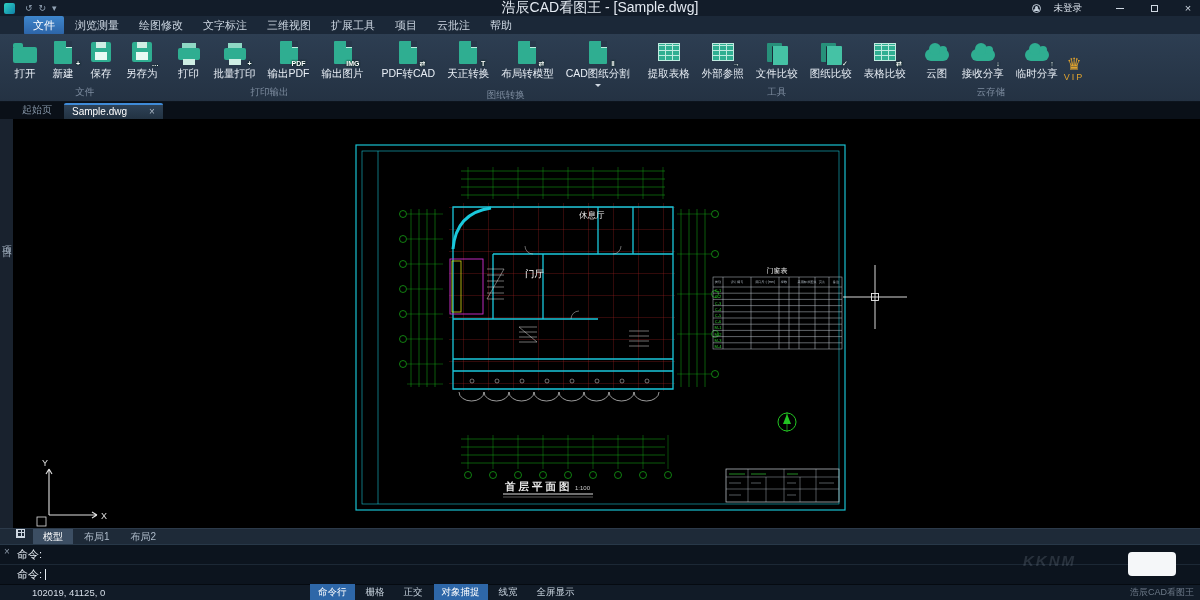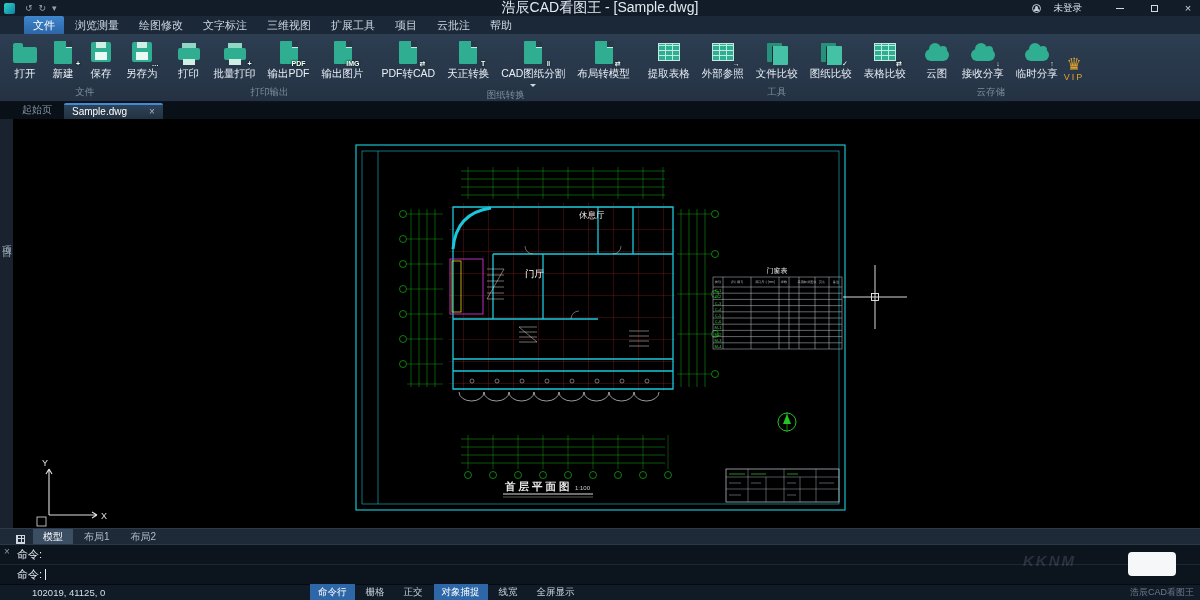--- a/index.html
+++ b/index.html
@@ -72,21 +72,21 @@
   .doctab .close { color:#aab6c4; font-size:10px; }
 
   
   .main { display:flex; height:409px; flex:none;justify-content:flex-end; }
   .projstrip { width:13px; background:#19222e; display:flex; justify-content:center; padding-top:118px; flex:none; }
   .projstrip span { writing-mode:vertical-rl; font-size:10px; color:#9aa7b6; letter-spacing:3px; }
   .canvas { flex:1; background:#000; position:relative; }
   .canvas svg { position:absolute; inset:0; width:100%; height:100%; }
 
   
-  .layouttabs { height:16px; background:#1e2a38; display:flex; align-items:flex-end; padding-left:16px; gap:1px;
+  .layouttabs { height:16px; background:#1e2a38; display:flex; align-items:flex-start; padding-left:16px; gap:1px;
     border-top:1px solid #2c3a4a; flex:none; }
   .lt-icon { width:9px; height:9px; margin-right:7px; border:1px solid #cfd8e2;
     background-image:repeating-linear-gradient(0deg,#cfd8e2 0 1px,transparent 1px 4px),
                      repeating-linear-gradient(90deg,#cfd8e2 0 1px,transparent 1px 4px); }
   .ltab { font-size:10px; color:#aebbc9; padding:0 10px; height:100%; display:flex; align-items:center; }
   .ltab.active { background:#3c4e63; color:#fff; }
 
   
   .cmdpanel { height:40px; background:#0c141e; border-top:1px solid #283848; position:relative;
     display:flex; flex-direction:column; flex:none; }
@@ -229,31 +229,31 @@
         <div class="rbtn">
           <div class="ricon">
               <div class="page"></div>
               <span class="glyph">T</span>
             </div>
           <span class="rlabel">天正转换</span>
         </div>
         <div class="rbtn">
           <div class="ricon">
               <div class="page"></div>
+              <span class="glyph">⇄</span>
+            </div>
+          <span class="rlabel">布局转模型</span>
+        </div>
+        <div class="rbtn">
+          <div class="ricon">
+              <div class="page"></div>
               <span class="glyph">‖</span>
             </div>
           <span class="rlabel">CAD图纸分割</span>
           <div class="caret-down"></div>
-        </div>
-        <div class="rbtn">
-          <div class="ricon">
-              <div class="page"></div>
-              <span class="glyph">⇄</span>
-            </div>
-          <span class="rlabel">布局转模型</span>
         </div>
       </div>
       <div class="rgname">图纸转换</div>
     </div>
     <div class="rsep"></div>
 
     <div class="rgroup">
       <div class="rbtns">
         <div class="rbtn">
           <div class="ricon">

